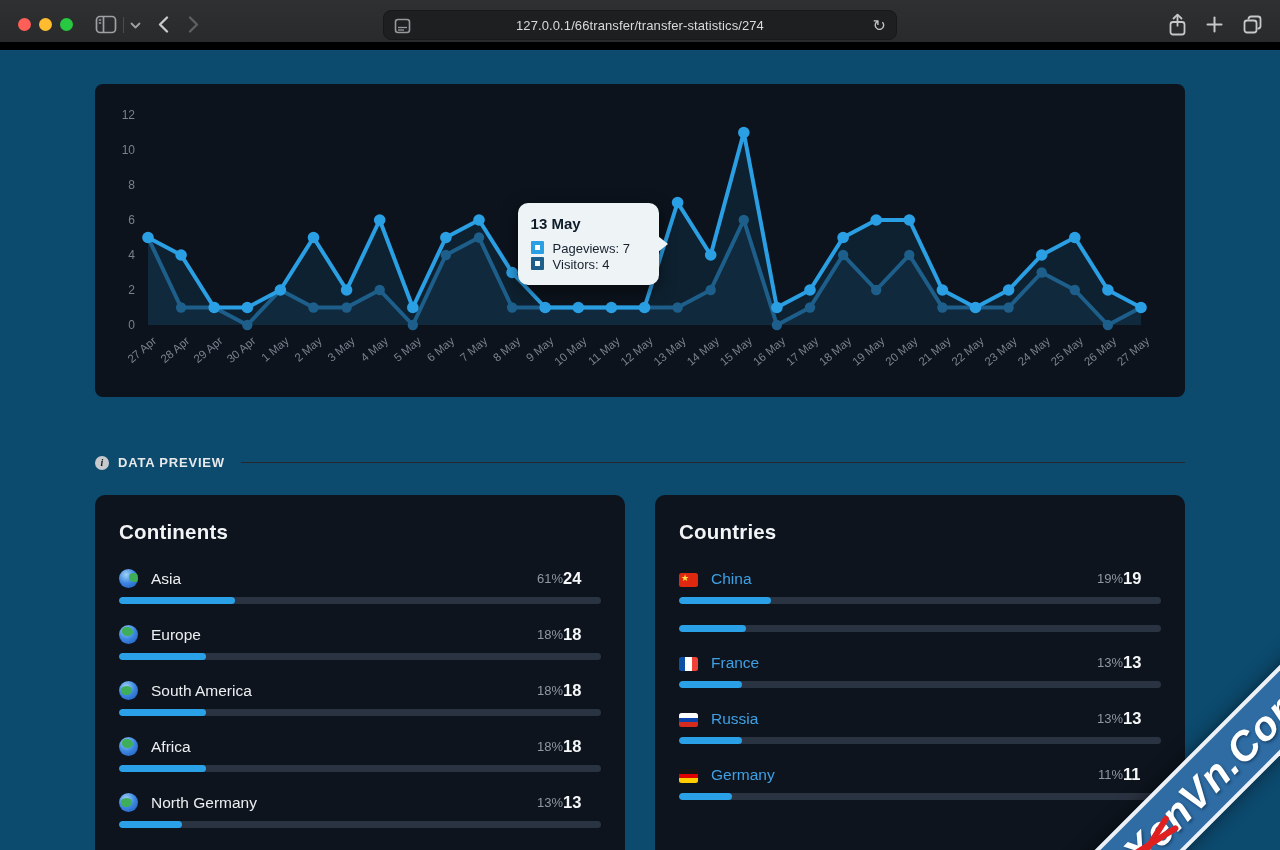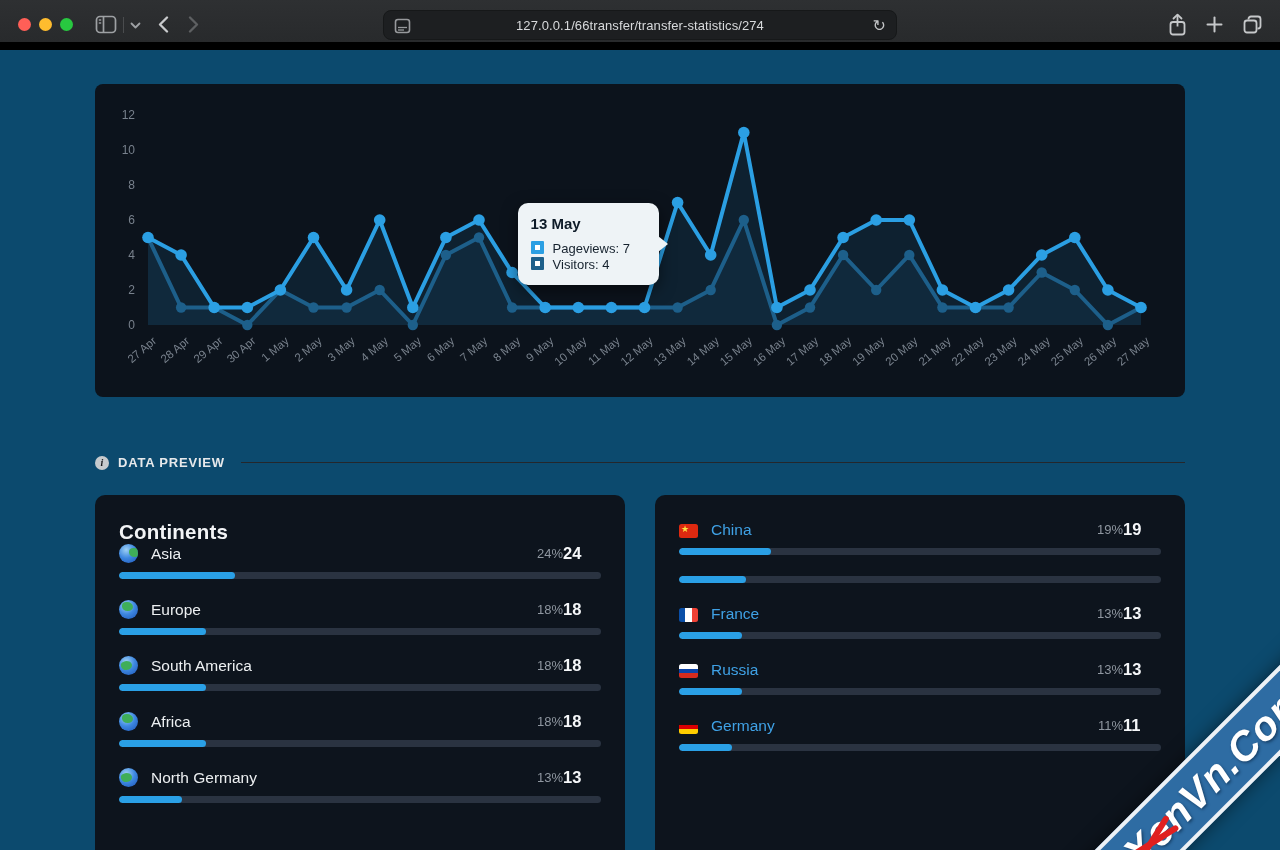--- a/index.html
+++ b/index.html
@@ -33,21 +33,21 @@
 
   
   .section-head { position:absolute; left:95px; top:405px; width:1090px; display:flex; align-items:center; }
   .info-ic { width:14px; height:14px; border-radius:50%; background:#c6cacd; color:#14161a; font-size:10px; font-weight:bold; display:flex; align-items:center; justify-content:center; font-family:"Liberation Serif", serif; font-style:italic; }
   .section-head .txt { margin-left:9px; color:#e7e9eb; font-size:13px; font-weight:bold; letter-spacing:.8px; }
   .section-head .rule { flex:1; height:1px; background:#24272c; margin-left:16px; }
 
   
   .card { position:absolute; top:445px; width:530px; height:420px; background:#0d141d; border-radius:10px; padding:25px 24px; }
   .card.left { left:95px; } .card.right { left:655px; }
-  .card h2 { color:#f2f4f6; font-size:20.5px; font-weight:bold; letter-spacing:.2px; }
+  .card h2 { color:#f2f4f6; font-size:20.5px; font-weight:bold; letter-spacing:.2px; margin-bottom:25px; }
   .row { margin-bottom:21px; }
   .row-top { display:flex; align-items:center; }
   .row-label { margin-left:13px; font-size:15.5px; color:#eceff1; }
   .card.right .row-label { color:#3fa1e5; cursor:pointer; }
   .row-pct { margin-left:auto; width:46px; text-align:right; color:#8f97a0; font-size:13px; }
   .row-val { width:38px; text-align:left; color:#f5f7f9; font-size:16.5px; font-weight:bold; }
   .bar { margin-top:9px; height:7px; border-radius:4px; background:#2a3341; overflow:hidden; }
   .bar > i { display:block; height:100%; border-radius:4px; background:#2aa0e6; }
 
   
@@ -254,21 +254,21 @@
     <span class="rule"></span>
   </div>
 
   <div class="card left">
     <h2>Continents</h2>
     <div class="rows" id="rows-0">
         <div class="row">
           <div class="row-top">
             <span class="ric globe asia"></span>
             <span class="row-label">Asia</span>
-            <span class="row-pct">24%</span>
+            <span class="row-pct">61%</span>
             <span class="row-val">24</span>
           </div>
           <div class="bar">
             <i style="width:24%"></i>
           </div>
         </div>
         <div class="row">
           <div class="row-top">
             <span class="ric globe europe"></span>
             <span class="row-label">Europe</span>
@@ -309,20 +309,21 @@
             <span class="row-val">13</span>
           </div>
           <div class="bar">
             <i style="width:13%"></i>
           </div>
         </div>
       </div>
   </div>
 
   <div class="card right">
+    <h2>Countries</h2>
     <div class="rows" id="rows-1">
         <div class="row">
           <div class="row-top">
             <span class="ric flag cn"></span>
             <span class="row-label">China</span>
             <span class="row-pct">19%</span>
             <span class="row-val">19</span>
           </div>
           <div class="bar">
             <i style="width:19%"></i>

